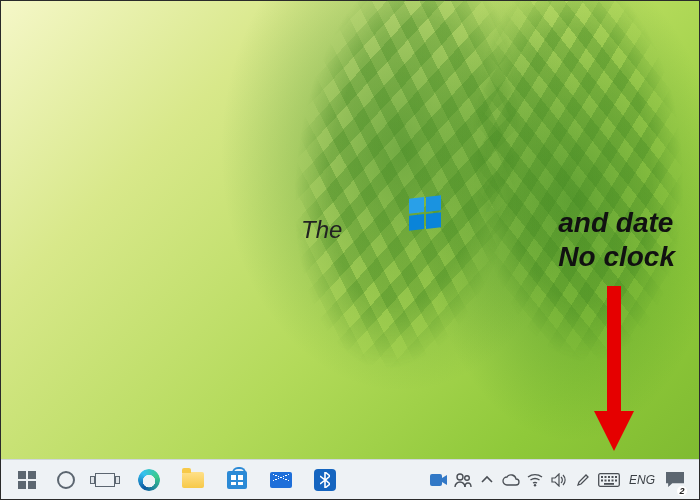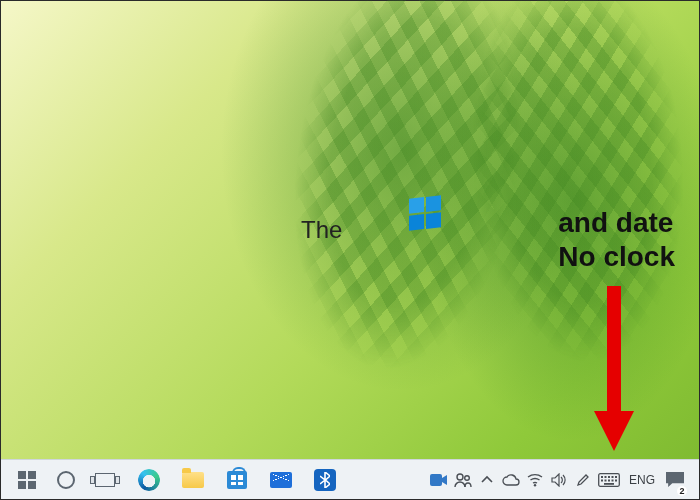--- a/index.html
+++ b/index.html
@@ -6,20 +6,21 @@
   html, body { width: 700px; height: 500px; overflow: hidden; font-family: 'Segoe UI', Tahoma, sans-serif; }
   .screen {
     position: relative;
     width: 700px;
     height: 500px;
     background:
       radial-gradient(ellipse 300px 400px at 400px 150px, rgba(40, 120, 30, 0.5) 0%, transparent 60%),
       radial-gradient(ellipse 250px 400px at 570px 200px, rgba(40, 120, 30, 0.55) 0%, transparent 60%),
       linear-gradient(135deg, #f5f7c8 0%, #d8e88a 25%, #b3da5a 55%, #8fc93a 80%, #7cb82f 100%);
     border: 1px solid #2a2a2a;
+    font-style: italic;
   }
   
   .leaf1, .leaf2 {
     position: absolute;
     top: -30px;
     width: 280px;
     height: 480px;
     background:
       repeating-linear-gradient(-55deg,
         rgba(60,130,30,0.35) 0 14px,

